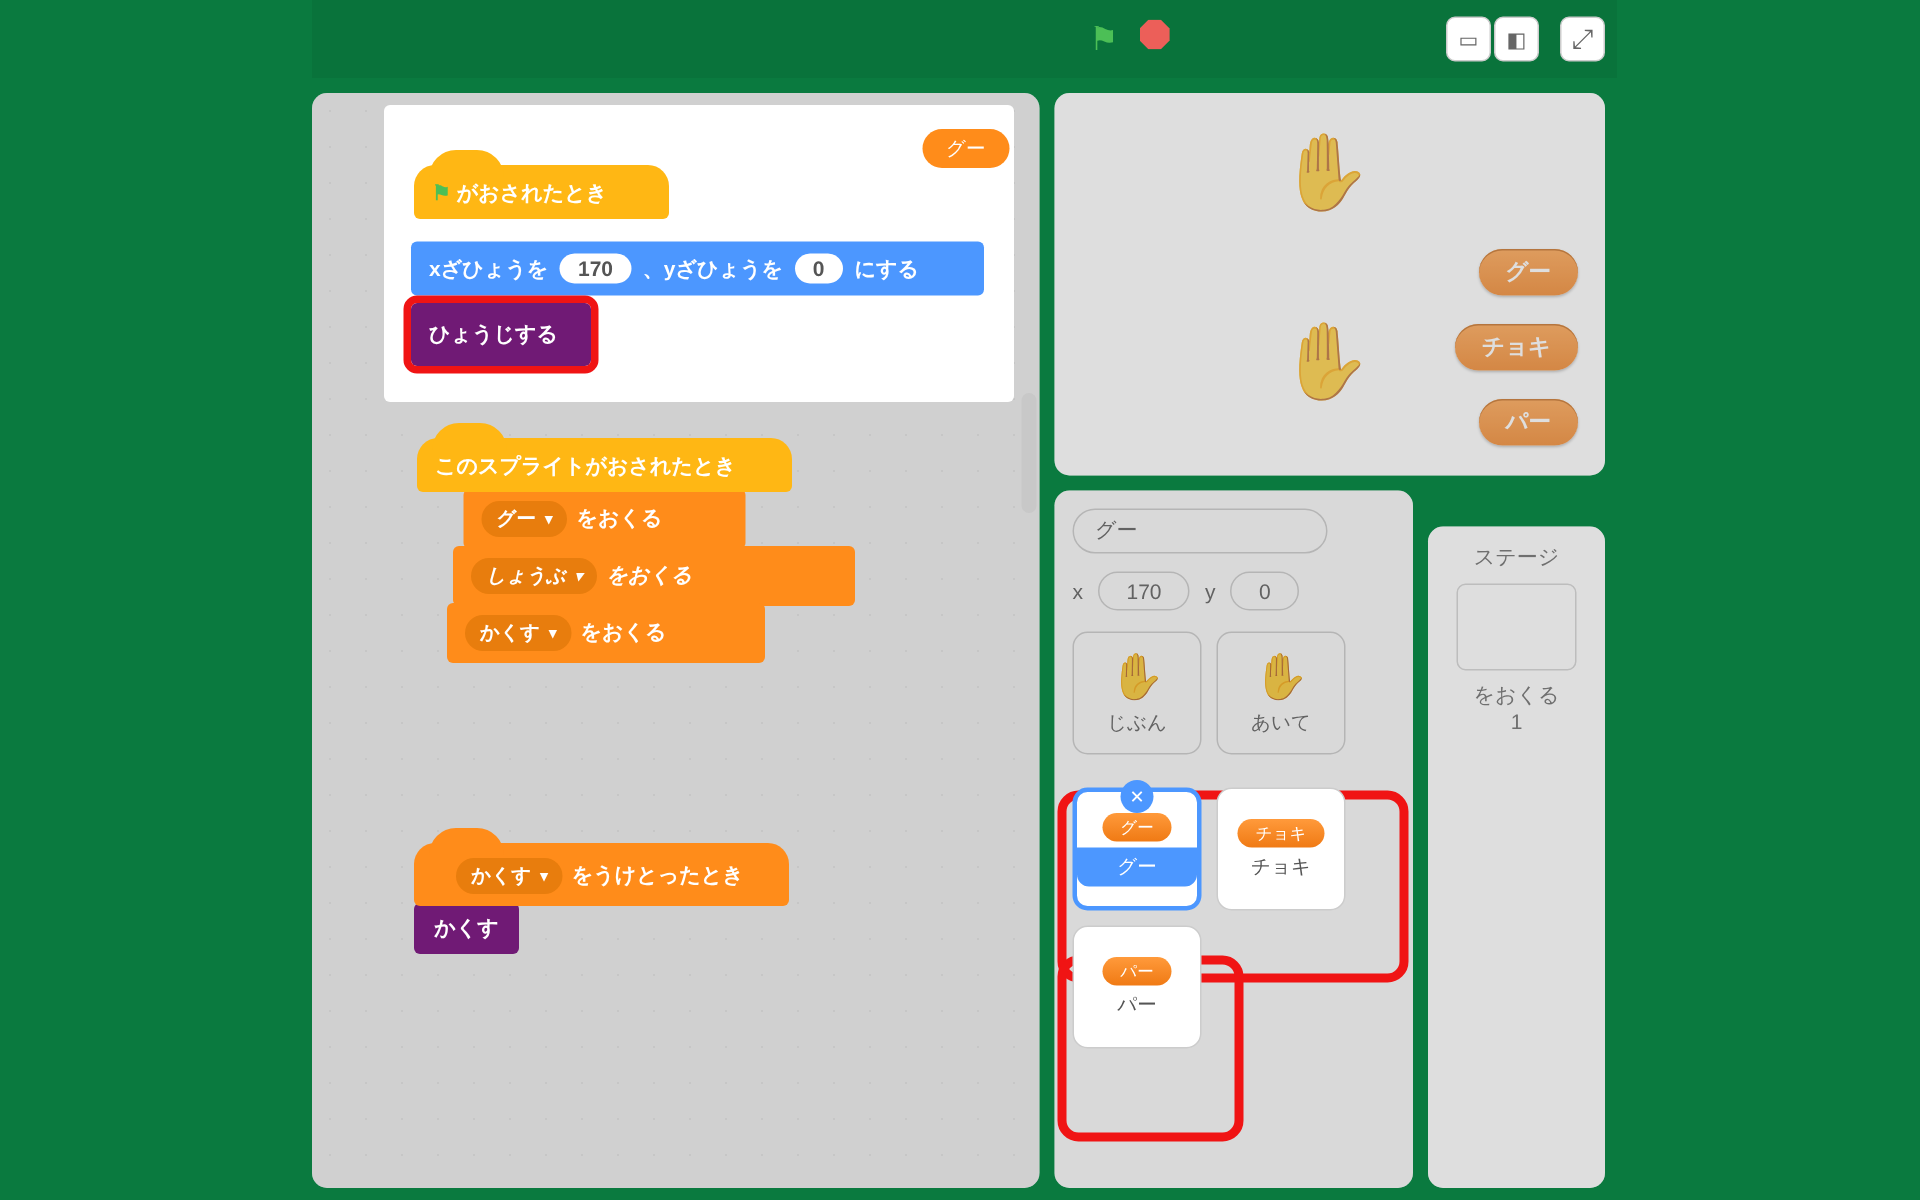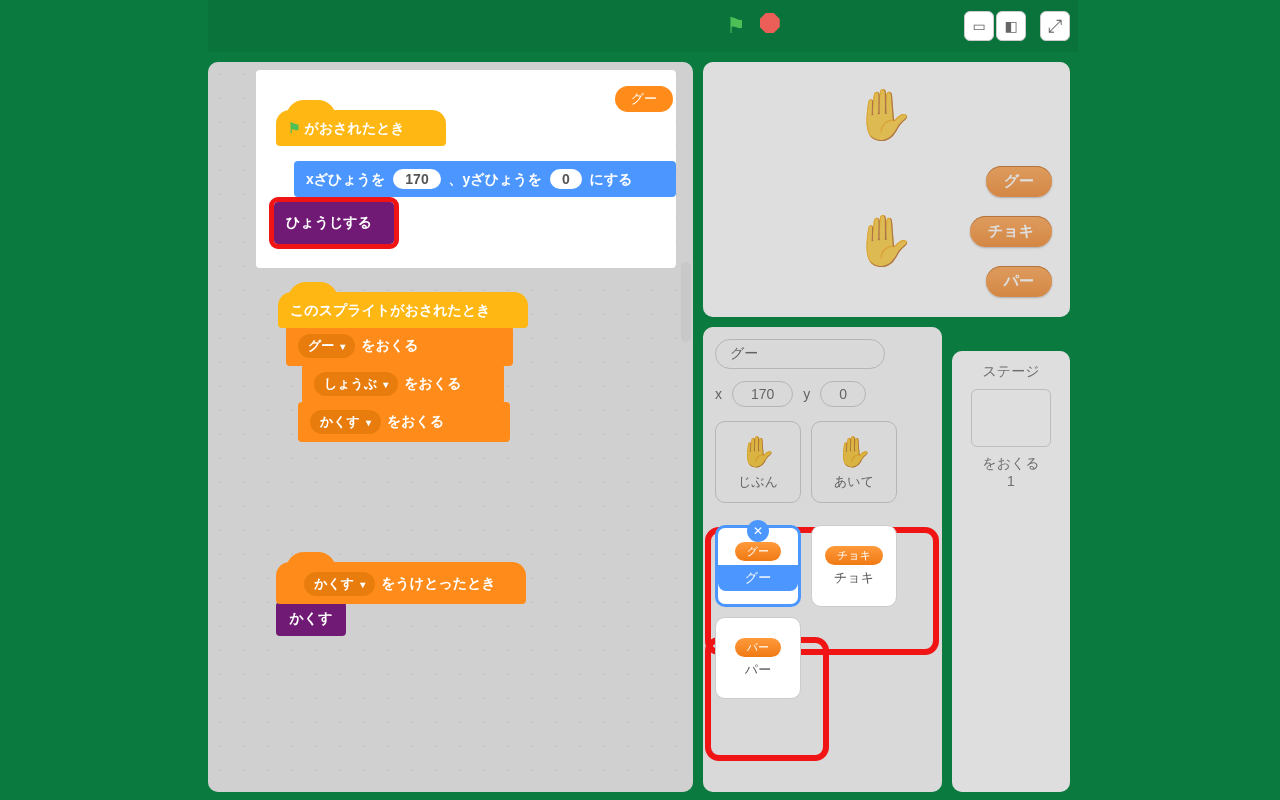--- a/index.html
+++ b/index.html
@@ -28,21 +28,21 @@
   .stack{ border-radius:4px; padding:8px 12px;}
   .yellow{ background:#ffb714;}
   .orange{ background:#ff8c1a;}
   .blue{ background:#4c97ff;}
   .purple{ background:#701a75;}
   .pill{ display:inline-block; background:#fff; color:#555; border-radius:14px; padding:2px 12px; font-weight:600; margin:0 4px;}
   .flag-mini{ color:#4cbf56; margin-right:4px;}
   .redbox{ outline:5px solid #f01414; outline-offset:0; border-radius:4px;}
   
   .b1{ position:absolute; left:68px; top:48px; width:170px;}
-  .b2{ position:absolute; left:66px; top:99px; width:382px;margin-left:20px;}
+  .b2{ position:absolute; left:66px; top:99px; width:382px;}
   .b3{ position:absolute; left:66px; top:140px; width:120px; padding-top:12px;padding-bottom:12px;}
   .pill-top{ position:absolute; right:20px; top:24px; background:#ff8c1a; color:#fff; padding:4px 16px; border-radius:16px; font-size:13px;}
   .grp2{ position:absolute; left:70px; top:230px;}
   .grp3{ position:absolute; left:68px; top:500px;text-align:center;}
   .stack2{ margin-top:-2px;}
   .dd{ display:inline-flex; align-items:center; background:#e87d0d; border-radius:14px; padding:3px 10px; margin-right:6px; font-size:13px;}
   .dd::after{content:"▾"; margin-left:6px; font-size:10px;}
   .dots{ position:absolute; inset:0; background-image:radial-gradient(#d6d6d6 1px, transparent 1px); background-size:24px 24px; opacity:.5;}
   
   .right-col{ flex:1; display:flex; flex-direction:column; gap:10px;}
@@ -105,24 +105,24 @@
           <span>にする</span>
         </div>
         <div class="block stack purple b3 redbox">
           <span>ひょうじする</span>
         </div>
 
         <div class="grp2">
           <div class="block hat yellow" style="width:250px;">
             <span>このスプライトがおされたとき</span>
           </div>
-          <div class="block stack orange stack2" style="width:227px;margin-left:8px;">
+          <div class="block stack orange stack2" style="width:188px;margin-left:31px;">
             <span class="dd">グー</span><span>をおくる</span>
           </div>
-          <div class="block stack orange stack2" style="width:202px;margin-left:24px;">
+          <div class="block stack orange stack2" style="width:268px;margin-left:24px;font-style:italic;">
             <span class="dd">しょうぶ</span><span>をおくる</span>
           </div>
           <div class="block stack orange stack2" style="width:212px;margin-left:20px;">
             <span class="dd">かくす</span><span>をおくる</span>
           </div>
         </div>
 
         <div class="grp3">
           <div class="block hat orange" style="width:250px;">
             <span class="dd">かくす</span><span>をうけとったとき</span>

